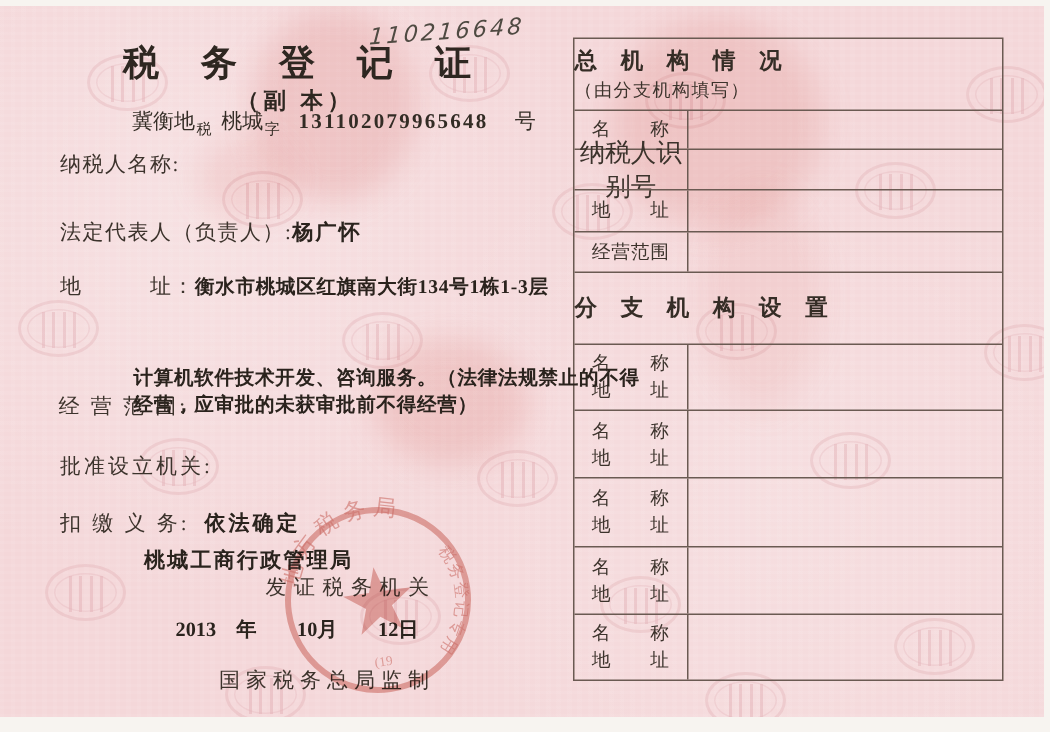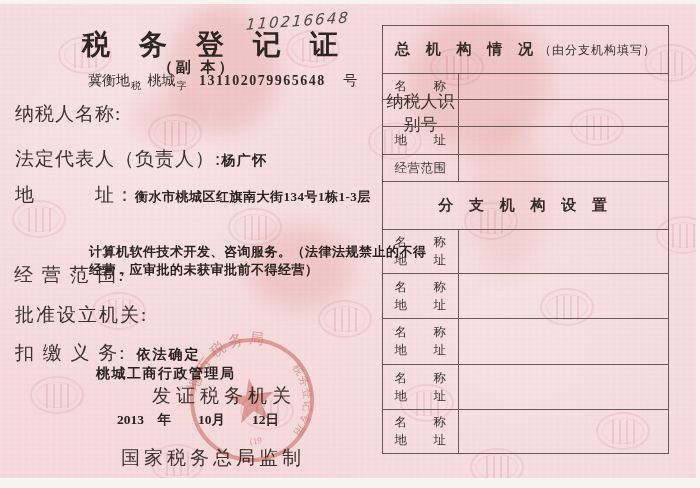--- a/index.html
+++ b/index.html
@@ -37,44 +37,44 @@
 
   
   .blotch {
     position:absolute; border-radius:50%; pointer-events:none;
     filter:blur(10px); mix-blend-mode:multiply;
   }
 
   .txt { position:absolute; color:#3c332c; white-space:nowrap; }
   .bold { font-weight:bold; color:#2a231d; }
 
-  .title { font-size:28px; font-weight:bold; letter-spacing:11px; color:#2e2721; text-align:center; width:230px; }
+  .title { font-size:24px; font-weight:bold; letter-spacing:11px; color:#2e2721; text-align:center; width:230px; }
   .subtitle { font-size:15px; font-weight:bold; letter-spacing:3px; color:#2e2721; text-align:center; width:230px; }
   .handwritten {
     font-family:"DejaVu Sans","Liberation Sans",sans-serif;
     font-style:italic; font-size:15px; letter-spacing:2px; color:#4f4a42;
     transform:rotate(-4deg) skewX(-8deg);
   }
   .certline { font-size:14px; color:#332c25; }
   .certline .sub { font-size:10px; vertical-align:-4px; margin:0 3px 0 1px; }
   .certline .num { font-family:"Liberation Serif",serif; letter-spacing:1.5px; margin:0 6px; font-weight:bold; }
 
-  .label { font-size:19px; letter-spacing:1px; }
+  .label { font-size:14px; letter-spacing:1px;margin-left:25px; }
   .val14 { font-size:14px; letter-spacing:1.5px; }
   .val13 { font-size:13px; letter-spacing:.5px; }
 
   
   .tbl {
     position:absolute; left:382px; top:21px; width:287px; height:429px;
     border:1px solid #6a5a52; display:flex; flex-direction:column;
     background:rgba(255,255,255,.02);
   }
   .trow { display:flex; border-top:1px solid #6a5a52; }
   .trow:first-child { border-top:none; }
-  .hdrcell { flex:1; display:flex; justify-content:center; align-items:center; }
+  .hdrcell { flex:1; display:flex; flex-direction:column; justify-content:center; align-items:flex-start; }
   .hdr1 { font-size:15px; font-weight:bold; letter-spacing:6px; color:#352d26; }
   .hdr2 { font-size:12px; letter-spacing:1px; color:#3c332c; margin-top:2px; }
   .lblcell {
     width:76px; border-right:1px solid #6a5a52; display:flex; flex-direction:column;
     justify-content:center; align-items:center; font-size:12.5px; color:#3c332c;
     letter-spacing:.5px; text-align:center;
   }
   .lblcell.small { font-size:17px; letter-spacing:0; }
   .valcell { flex:1; }
   .grp .lblcell { justify-content:space-around; padding:4px 0; }

